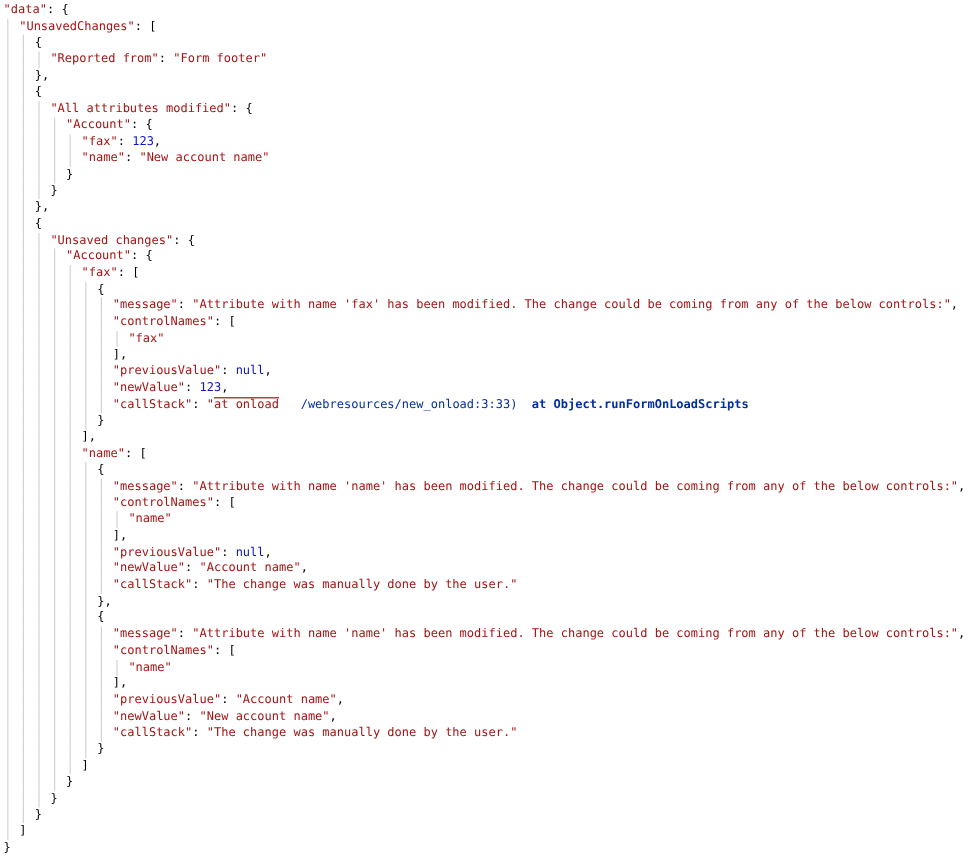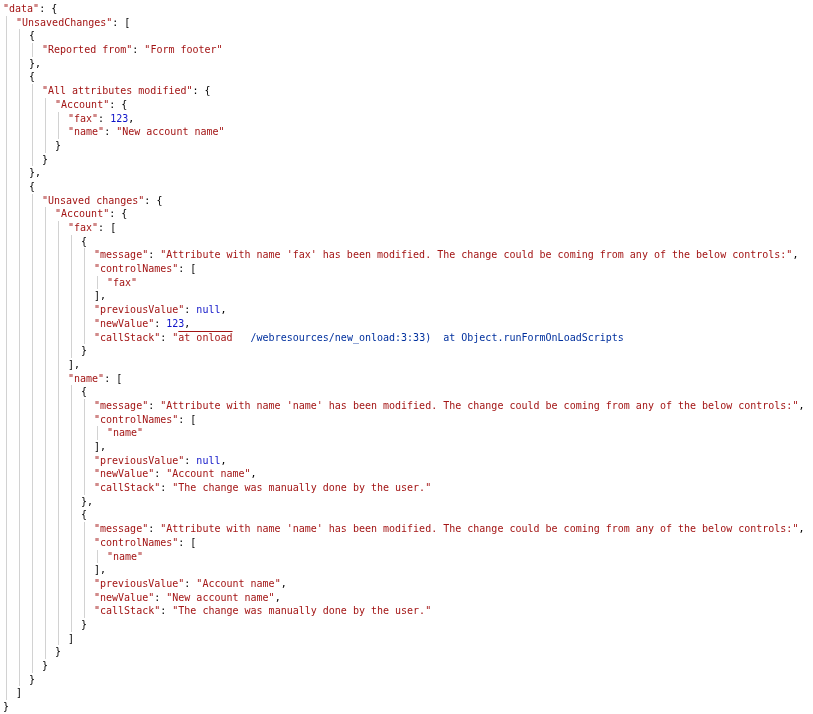--- a/index.html
+++ b/index.html
@@ -34,21 +34,21 @@
     background-position: 3px 0;
   }
   .seg { vertical-align: top; }
   .seg-key    { color: var(--c-key, #a31515); }
   .seg-punct  { color: var(--c-punct, #000000); }
   .seg-string { color: var(--c-string, #a31515); }
   .seg-number { color: var(--c-number, #0000cd); }
   .seg-null   { color: var(--c-null, #0000cd); }
   .seg-onload { color: var(--c-string, #a31515); text-decoration: overline; }
   .seg-link   { color: var(--c-link, #00309e); cursor: pointer; }
-  .seg-stack  { color: var(--c-stack, #00309e); }
+  .seg-stack  { color: var(--c-stack, #00309e); font-weight: bold; }
 </style>
 </head>
 <body>
 
 <div class="viewer">
   <div>
       <div class="line"><span class="seg seg-key">"data"</span><span class="seg seg-punct">: {</span></div>
       <div class="line"><span class="guide"></span><span class="seg seg-key">"UnsavedChanges"</span><span class="seg seg-punct">: [</span></div>
       <div class="line"><span class="guide"></span><span class="guide"></span><span class="seg seg-punct">{</span></div>
       <div class="line"><span class="guide"></span><span class="guide"></span><span class="guide"></span><span class="seg seg-key">"Reported from"</span><span class="seg seg-punct">: </span><span class="seg seg-string">"Form footer"</span></div>

